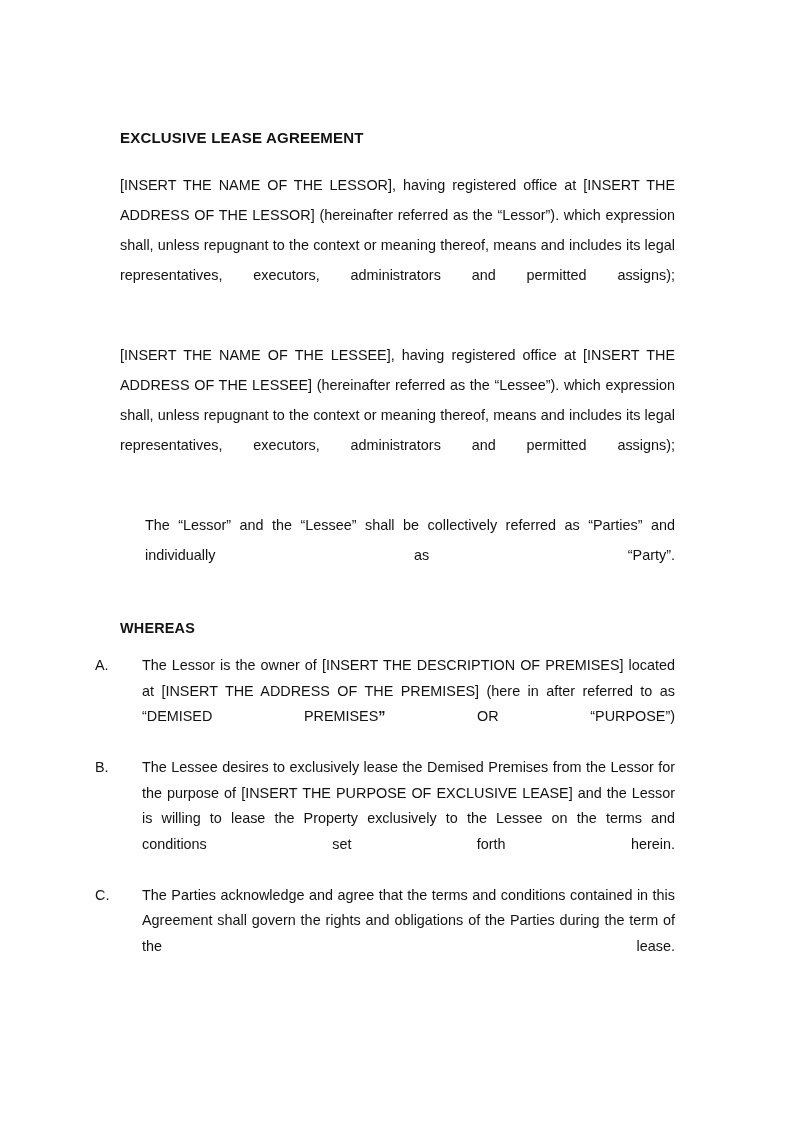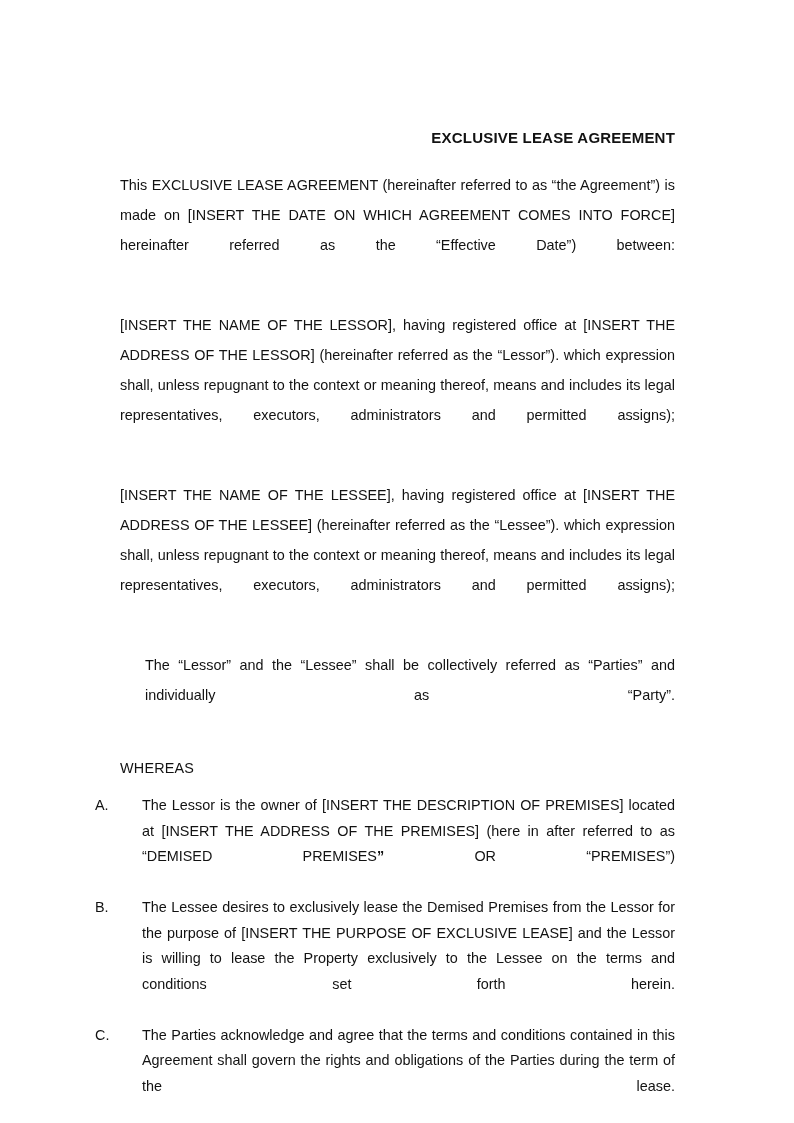--- a/index.html
+++ b/index.html
@@ -22,21 +22,21 @@
     height: 1123px;
     background: #ffffff;
     box-sizing: border-box;
     padding: 128px 119px 0 120px;
   }
 
   
   .doc-title {
     font-size: 15px;
     font-weight: bold;
-    text-align: right;
+    text-align: left;
     letter-spacing: 0.2px;
     line-height: 20px;
     margin: 0 0 22px 0;
   }
 
   
   .para {
     font-size: 14.4px;
     line-height: 30px;
     text-align: justify;
@@ -51,21 +51,21 @@
   }
 
   .para-parties {
     margin-bottom: 17px;
     margin-left: 25px;
   }
 
   
   .whereas {
     font-size: 14.4px;
-    font-weight: normal;
+    font-weight: bold;
     line-height: 22px;
     margin: 0 0 14px 0;
     letter-spacing: 0.2px;
   }
 
   
   .lettered-list {
     margin: 0 0 19px 0;
     padding: 0;
     list-style: none;
@@ -102,36 +102,35 @@
 
   .bold-q { font-weight: bold; }
 </style>
 </head>
 <body>
 
 <div class="page">
 
   <h1 class="doc-title">EXCLUSIVE LEASE AGREEMENT</h1>
 
-  <p class="para">This EXCLUSIVE LEASE AGREEMENT (hereinafter referred to as “the Agreement”) is made on [INSERT THE DATE ON WHICH AGREEMENT COMES INTO FORCE] hereinafter referred as the “Effective Date”) between:</p>
 
   <p class="para">[INSERT THE NAME OF THE LESSOR], having registered office at [INSERT THE ADDRESS OF THE LESSOR] (hereinafter referred as the “Lessor”). which expression shall, unless repugnant to the context or meaning thereof, means and includes its legal representatives, executors, administrators and permitted assigns);</p>
 
 
   <p class="para">[INSERT THE NAME OF THE LESSEE], having registered office at [INSERT THE ADDRESS OF THE LESSEE] (hereinafter referred as the “Lessee”). which expression shall, unless repugnant to the context or meaning thereof, means and includes its legal representatives, executors, administrators and permitted assigns);</p>
 
   <p class="para para-parties">The “Lessor” and the “Lessee” shall be collectively referred as “Parties” and individually as “Party”.</p>
 
   <div class="whereas">WHEREAS</div>
 
   <ol class="lettered-list">
 
     <li class="list-item">
       <span class="list-marker">A.</span>
-      <span class="list-text"><span>The Lessor is the owner of [INSERT THE DESCRIPTION OF PREMISES] located at [INSERT THE ADDRESS OF THE PREMISES] (here in after referred to as “DEMISED PREMISES</span><span class="bold-q">”</span><span> OR “PREMISES”)</span></span>
+      <span class="list-text"><span>The Lessor is the owner of [INSERT THE DESCRIPTION OF PREMISES] located at [INSERT THE ADDRESS OF THE PREMISES] (here in after referred to as “DEMISED PREMISES</span><span class="bold-q">”</span><span> OR “PURPOSE”)</span></span>
     </li>
 
     <li class="list-item">
       <span class="list-marker">B.</span>
       <span class="list-text">The Lessee desires to exclusively lease the Demised Premises from the Lessor for the purpose of [INSERT THE PURPOSE OF EXCLUSIVE LEASE] and the Lessor is willing to lease the Property exclusively to the Lessee on the terms and conditions set forth herein.</span>
     </li>
 
     <li class="list-item">
       <span class="list-marker">C.</span>
       <span class="list-text">The Parties acknowledge and agree that the terms and conditions contained in this Agreement shall govern the rights and obligations of the Parties during the term of the lease.</span>

